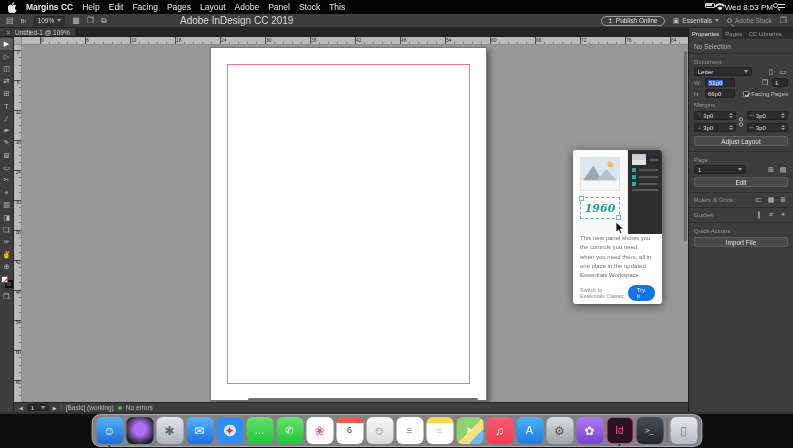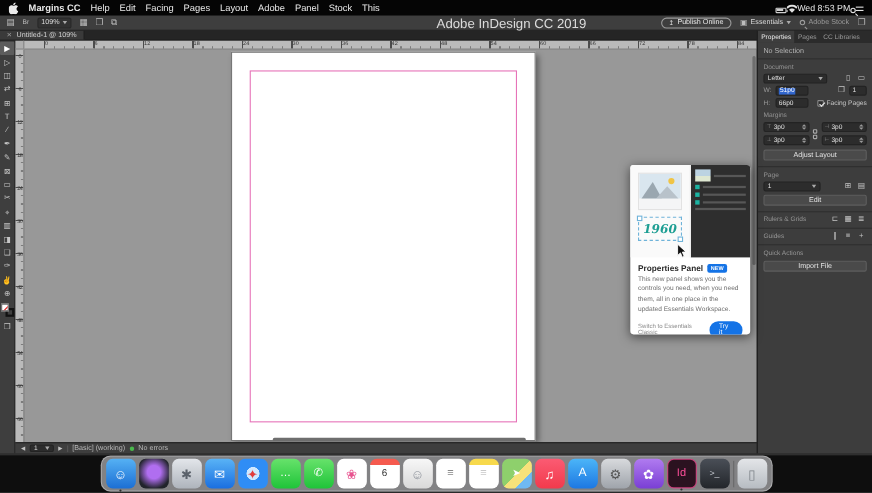--- a/index.html
+++ b/index.html
@@ -6,36 +6,36 @@
   html,body{width:793px;height:448px}
   body{position:relative;overflow:hidden;background:#0e0e0e;font-family:"Liberation Sans",sans-serif;cursor:default}
   .flex1{flex:1}
 
   
   .menubar{position:absolute;top:0;left:0;right:0;height:14px;background:#050505;color:#e9e9e9;
     display:flex;align-items:center;gap:9px;padding:0 8px;font-size:8.5px;z-index:30}
   .apple{display:flex;align-items:center}
   .menu-item{white-space:nowrap}
   .menu-item.bold{font-weight:bold}
-  .mstatus{margin-left:auto;display:flex;align-items:flex-end;}
+  .mstatus{margin-left:auto;display:flex;align-items:flex-start;}
   .battery{width:10px;height:5px;border:1px solid #cfcfcf;border-radius:1px;position:relative;display:inline-block}
   .battery::before{content:"";position:absolute;left:.5px;top:.5px;bottom:.5px;width:6px;background:#cfcfcf}
   .battery::after{content:"";position:absolute;right:-2px;top:1px;width:1px;height:2px;background:#cfcfcf}
   .mag{width:5px;height:5px;border:1px solid #e3e3e3;border-radius:50%;position:relative;display:inline-block}
   .mag::after{content:"";position:absolute;left:4px;top:4.5px;width:3.2px;height:1px;background:#e3e3e3;transform:rotate(45deg);transform-origin:0 0}
   .nc{width:7px;height:7px;position:relative;display:inline-block}
   .nc::before{content:"";position:absolute;top:1.5px;left:0;width:7px;height:1px;background:#e3e3e3;box-shadow:0 3px 0 #e3e3e3}
   .clock{font-size:8px}
 
   
   .appwin{position:absolute;top:14px;left:0;right:0;height:400px;background:#2f2f2f;z-index:10}
 
   .appbar{position:absolute;top:0;left:0;right:0;height:14px;background:#3e3e3e;border-bottom:1px solid #222;
     display:flex;align-items:center;gap:7px;padding:0 6px;color:#c9c9c9;font-size:7px}
-  .appbar .title{position:absolute;left:180px;right:260px;text-align:right;font-size:12px;color:#dcdcdc;pointer-events:none}
+  .appbar .title{position:absolute;left:180px;right:260px;text-align:left;font-size:10px;color:#dcdcdc;pointer-events:none}
   .hicon{font-size:8px;color:#bdbdbd;line-height:1}
   .zoomctl{display:flex;align-items:center;gap:3px;background:#323232;border:1px solid #282828;border-radius:2px;height:10px;padding:0 3px;font-size:6.5px;color:#ddd}
   .right-cluster{margin-left:auto;display:flex;align-items:center;gap:8px}
   .publish{display:flex;align-items:center;gap:3px;border:1px solid #9b9b9b;border-radius:7px;height:10px;padding:0 6px;font-size:6.5px;color:#e6e6e6}
   .wsp{display:flex;align-items:center;gap:3px;font-size:6.5px;color:#d6d6d6}
   .stocksearch{display:flex;align-items:center;gap:3px;font-size:6.5px;color:#9a9a9a}
   .stocksearch .mag{border-color:#9a9a9a}
   .stocksearch .mag::after{background:#9a9a9a}
   .cdown{width:0;height:0;border-left:2.5px solid transparent;border-right:2.5px solid transparent;border-top:3px solid #aaa;display:inline-block}
 
@@ -105,21 +105,21 @@
   .spin{display:flex;flex-direction:column;gap:1px;align-items:center}
   .spin i{display:block;width:0;height:0;border-left:2px solid transparent;border-right:2px solid transparent}
   .spin .up{border-bottom:2px solid #9a9a9a}
   .spin .dn{border-top:2px solid #9a9a9a}
   .chain{position:absolute;left:50%;top:50%;transform:translate(-50%,-50%);display:flex;flex-direction:column;gap:1px;align-items:center}
   .chain i{width:4px;height:4px;border:1px solid #ababab;border-radius:1px;display:block}
   .pbtn{height:10px;background:#4a4a4a;border:1px solid #5e5e5e;border-radius:2px;display:flex;align-items:center;justify-content:center;font-size:6.5px;color:#e3e3e3;margin:2px 0;flex:none}
   .pdiv{border-top:1px solid #2e2e2e;margin:3px -5px 2px}
 
   
-  .popup{position:absolute;left:573px;top:136px;width:109px;height:154px;background:#fff;border-radius:3px;
+  .popup{position:absolute;left:573px;top:136px;width:89px;height:154px;background:#fff;border-radius:3px;
     box-shadow:0 2px 10px rgba(0,0,0,.55);z-index:40;display:flex;flex-direction:column;overflow:hidden}
   .pop-img{height:84px;display:flex;flex:none}
   .ill-left{width:55px;background:#fafafa;position:relative;border-right:1px solid #ededed}
   .ill-photo{position:absolute;left:7px;top:7px;width:40px;height:34px;border:1px solid #e2e2e2}
   .ill-sel{position:absolute;left:7px;top:47px;width:40px;height:22px;border:1px dashed #6fb3d9;color:#1d9e93;
     display:flex;align-items:center;justify-content:center;font-size:11px;font-weight:bold;font-style:italic;font-family:"DejaVu Serif",serif}
   .ill-sel::before,.ill-sel::after{content:"";position:absolute;width:3px;height:3px;background:#fff;border:1px solid #6fb3d9}
   .ill-sel::before{left:-2px;top:-2px}
   .ill-sel::after{right:-2px;bottom:-2px}
   .ill-right{flex:1;background:#2e2e2e;padding:4px;display:flex;flex-direction:column;gap:3px}
@@ -440,24 +440,20 @@
           </span>
         <span class="mrow">
             <i class="mini-sq"></i>
             <i class="mini-bar"></i>
           </span>
         <span class="mrow">
             <i class="mini-bar"></i>
           </span>
       </div>
     </div>
-    <div class="pop-title-row">
-      <span class="pop-title">Properties Panel</span>
-      <span class="badge">NEW</span>
-    </div>
     <div class="pop-body">This new panel shows you the controls you need, when you need them, all in one place in the updated Essentials Workspace.</div>
     <div class="pop-footer">
       <span class="pop-link">Switch to Essentials Classic</span>
       <span class="pop-btn">Try it</span>
     </div>
   </div>
 
 </div>
 
 <svg class="cursor" width="10" height="14" viewBox="0 0 10 14">

